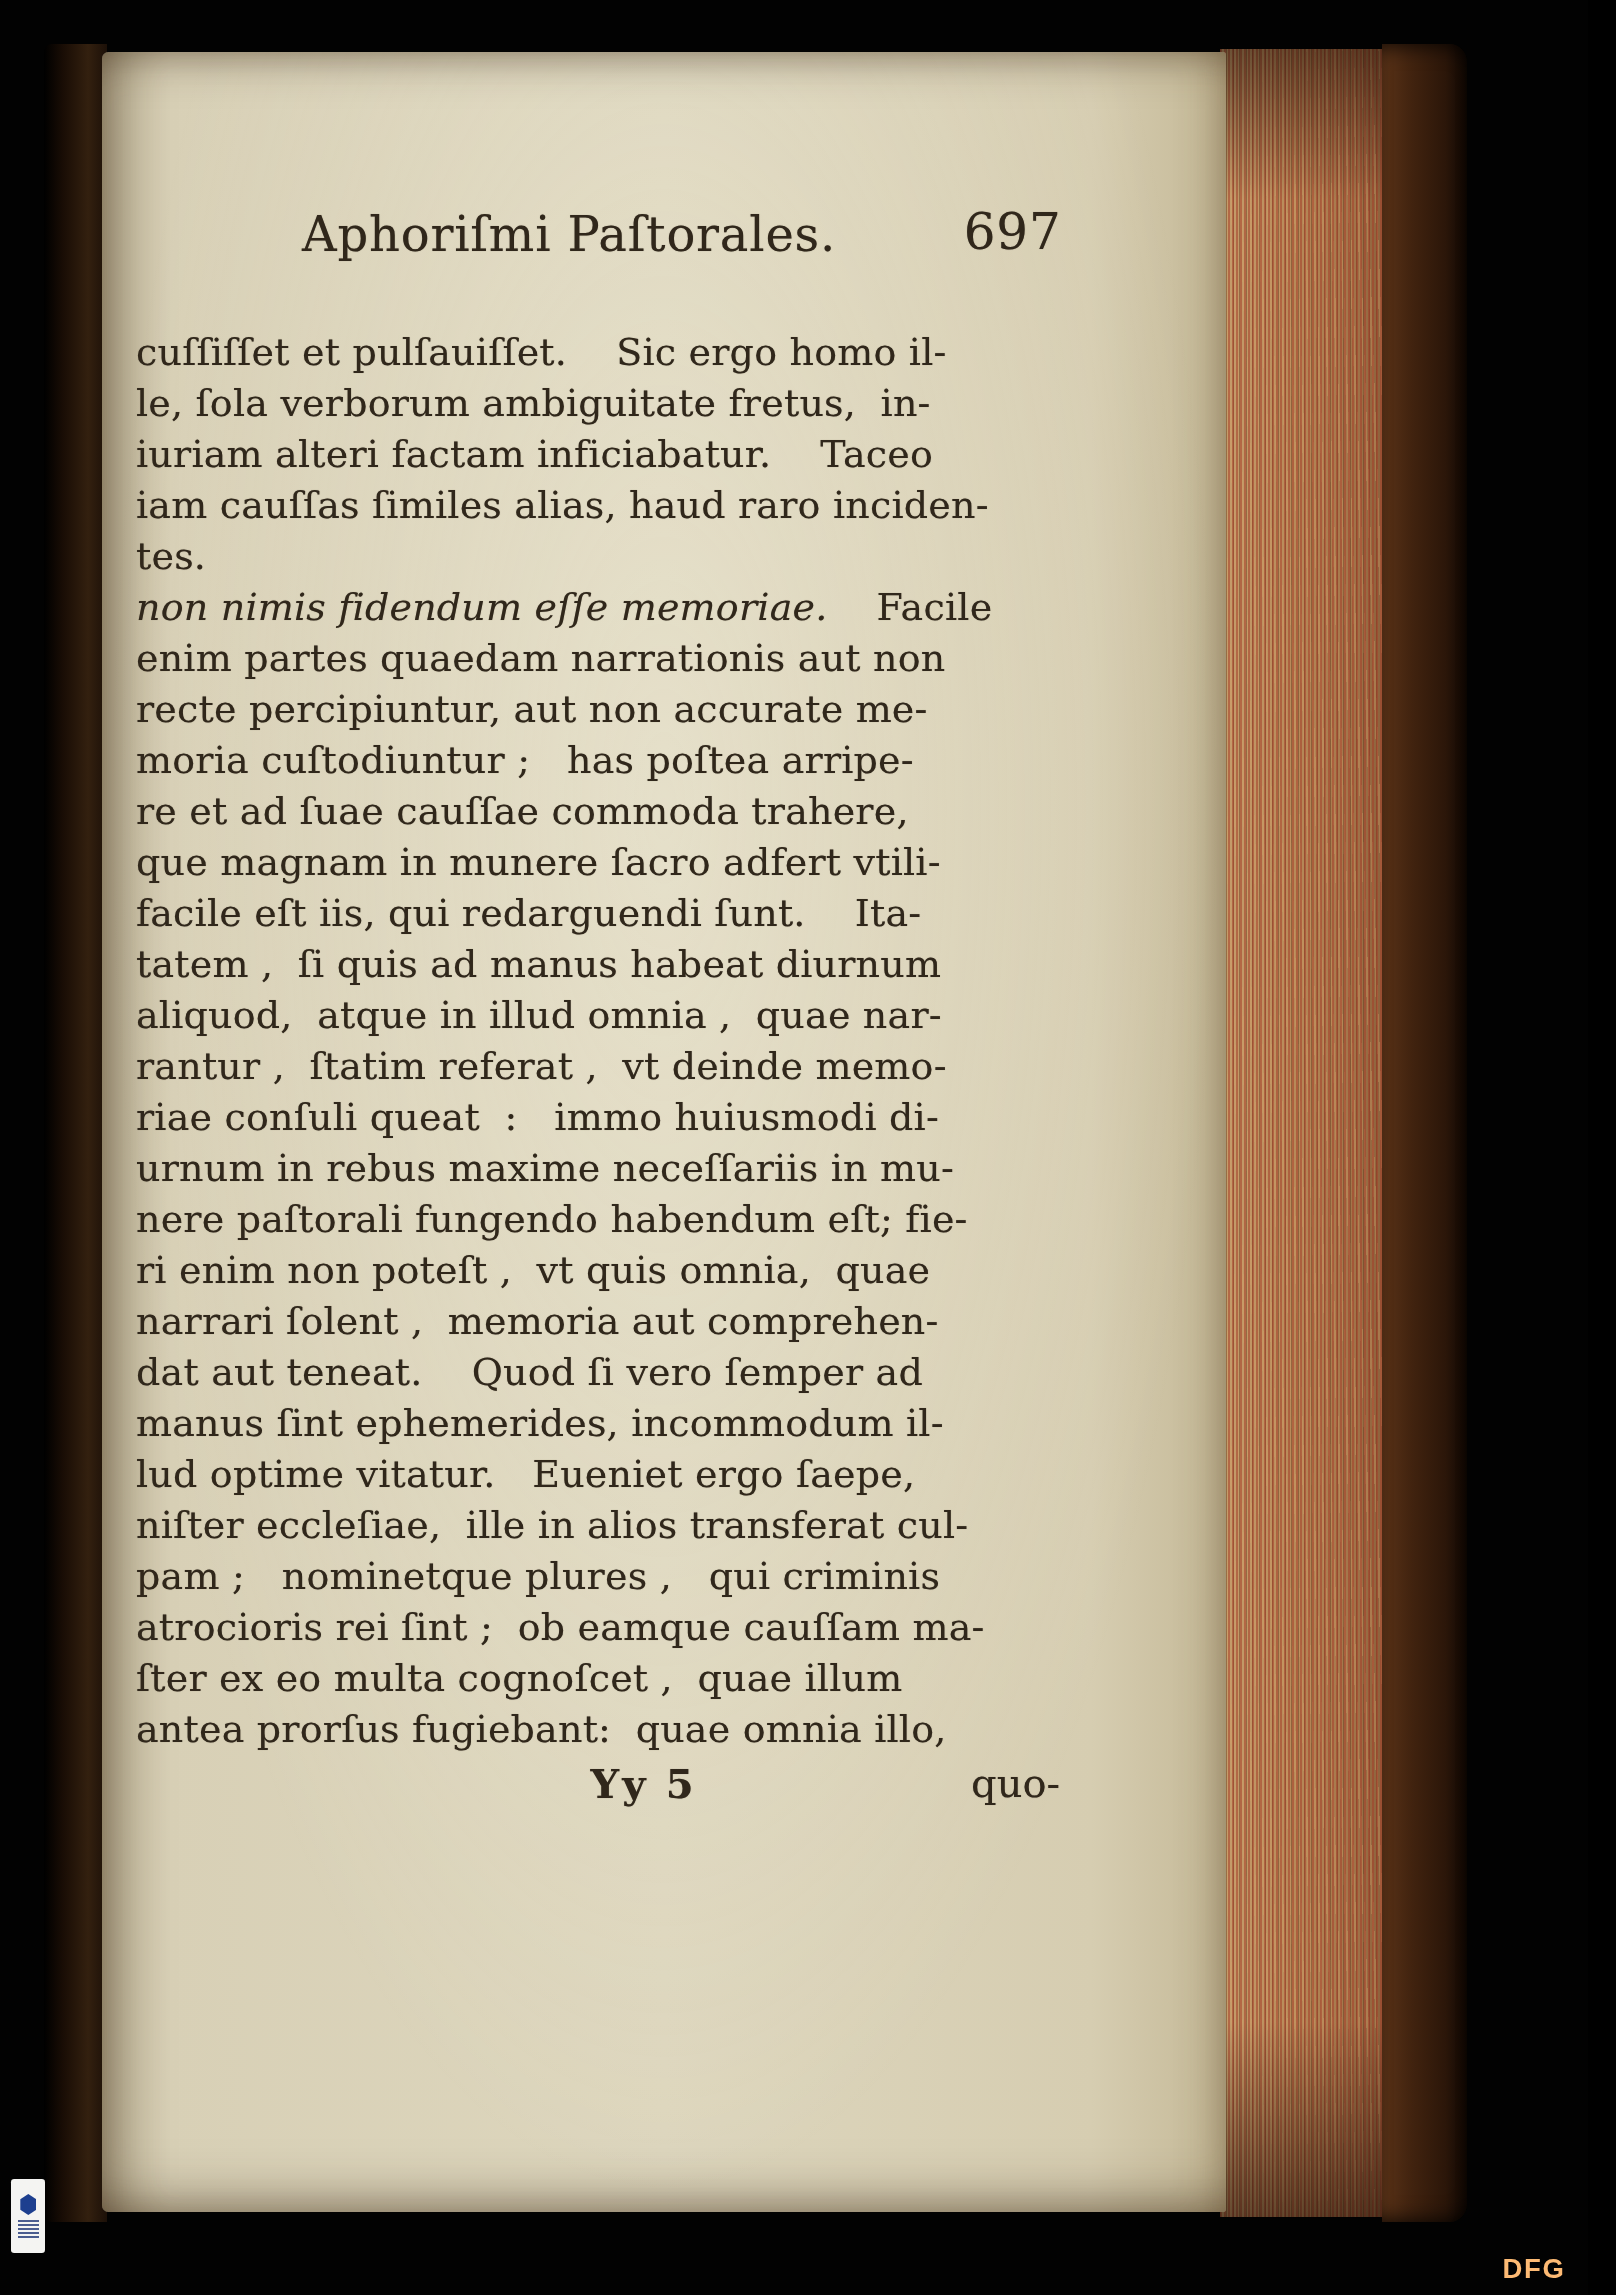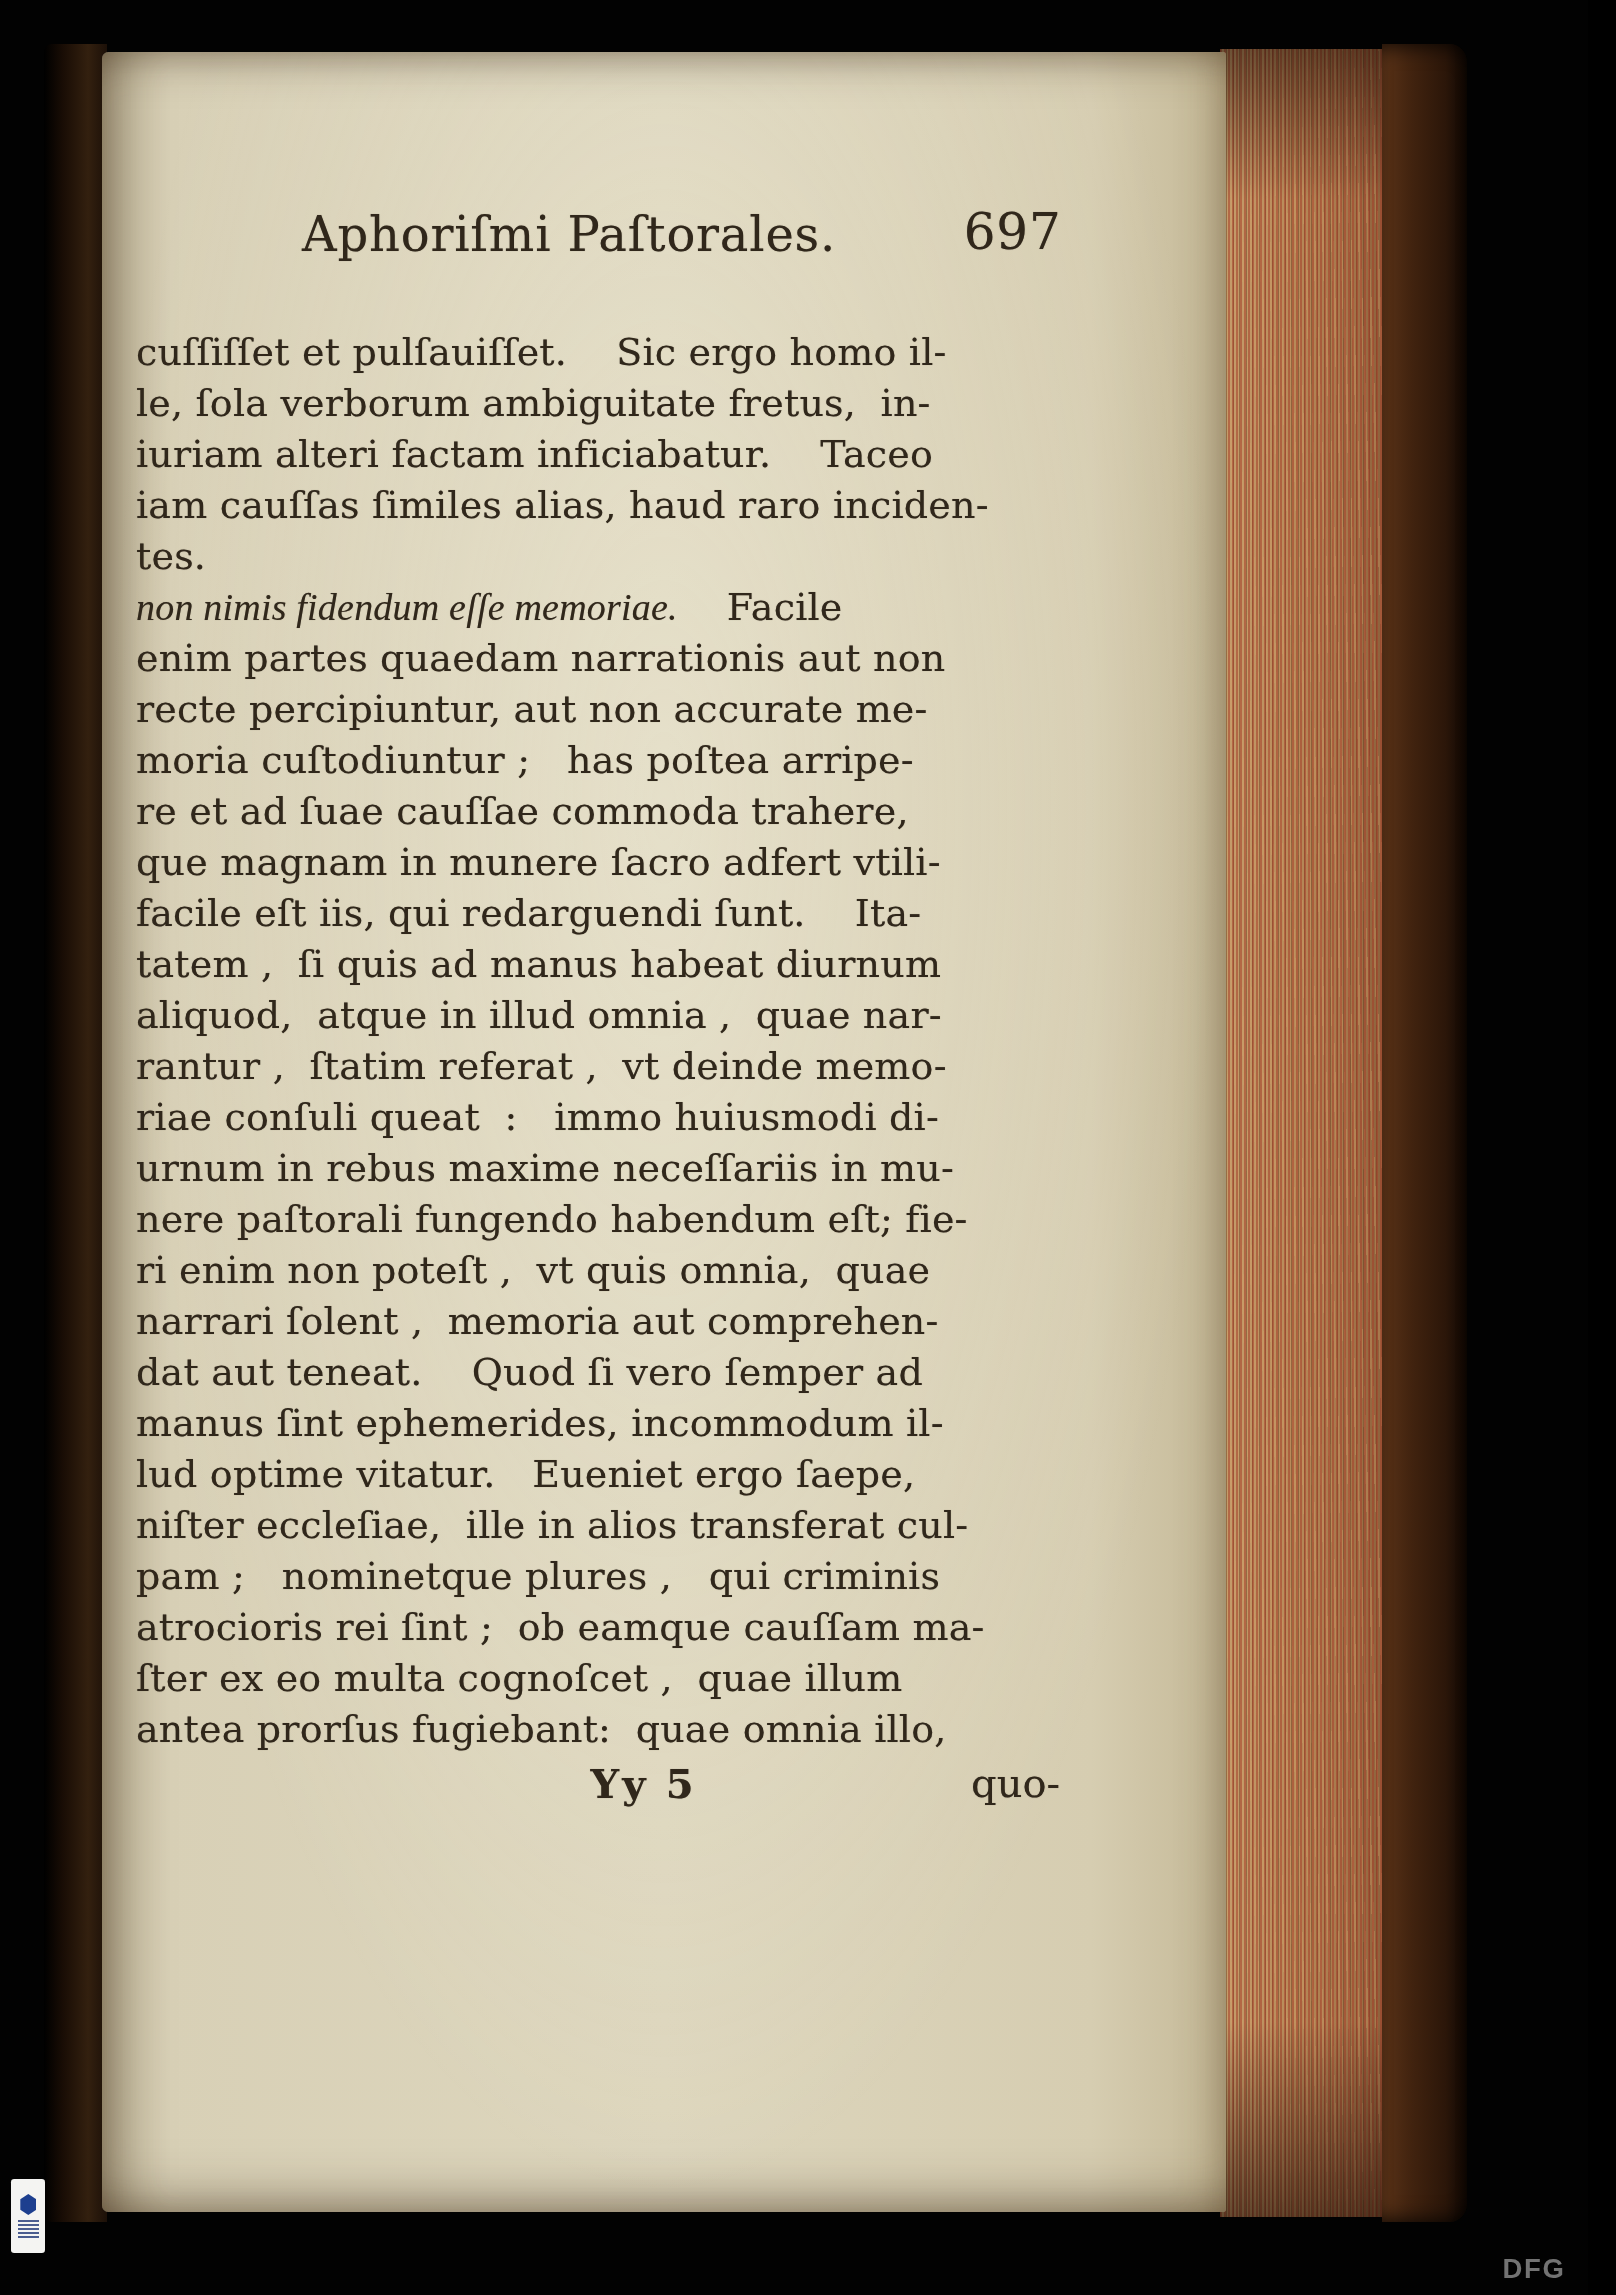--- a/index.html
+++ b/index.html
@@ -108,21 +108,21 @@
     margin-top: 47px;
     font-size: 38px;
     line-height: 51px;
     letter-spacing: 0.2px;
   }
   .page-body .line {
     white-space: pre-wrap;
     text-shadow: 0 0 0.8px rgba(48,39,27,.45);
   }
   .page-body .line.indent { padding-left: 78px; }
-  .page-body .it { font-style: italic; font-family: Liberation Serif, serif; }
+  .page-body .it { font-style: italic; }
 
   .page-footer {
     position: relative;
     margin-top: 5px;
     height: 65px;
     font-size: 40px;
     text-shadow: 0 0 0.8px rgba(48,39,27,.5);
   }
   .page-footer .signature {
     position: absolute;
@@ -157,21 +157,21 @@
   }
   .library-stamp .stamp-lines {
     width: 21px; height: 18px;
     background:
       repeating-linear-gradient(180deg, #4a5c8f 0 1.6px, rgba(0,0,0,0) 1.6px 4px);
   }
 
   .dfg-mark {
     position: absolute;
     right: 22.6px; bottom: 9.7px;
-    color: #737373;
+    color: #fdba74;
     font-family: "Liberation Sans", sans-serif;
     font-weight: bold;
     font-size: 27.5px;
     letter-spacing: 1.6px;
   }
 </style>
 </head>
 <body>
 
 <div class="scene">

